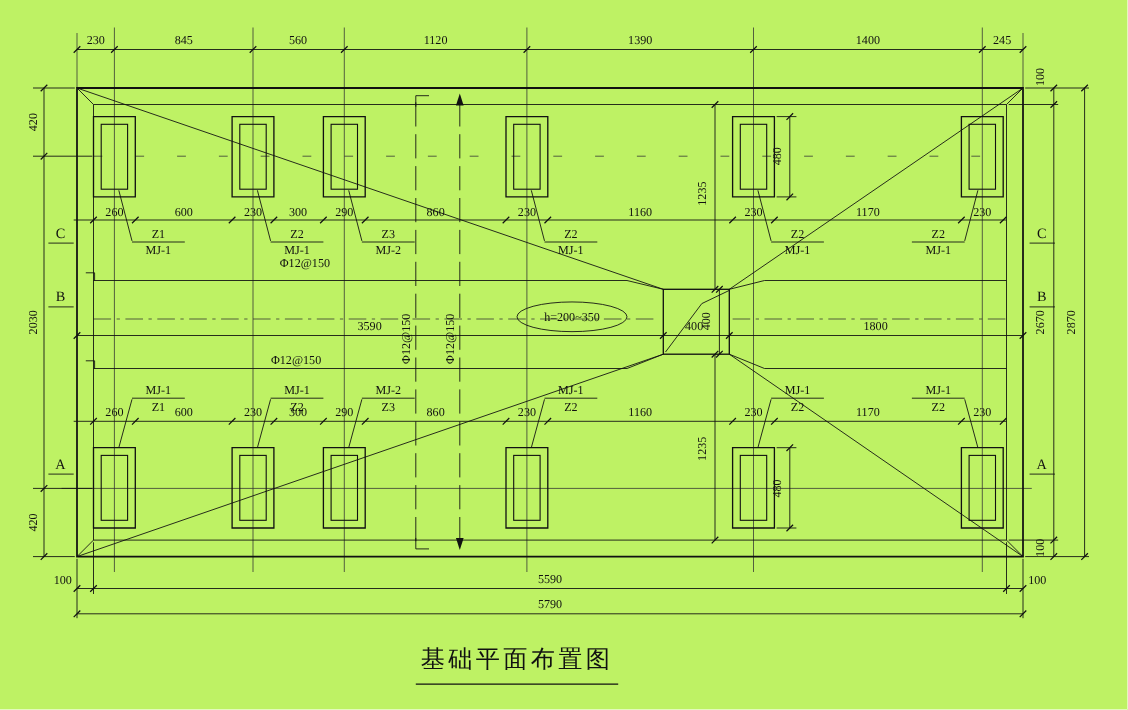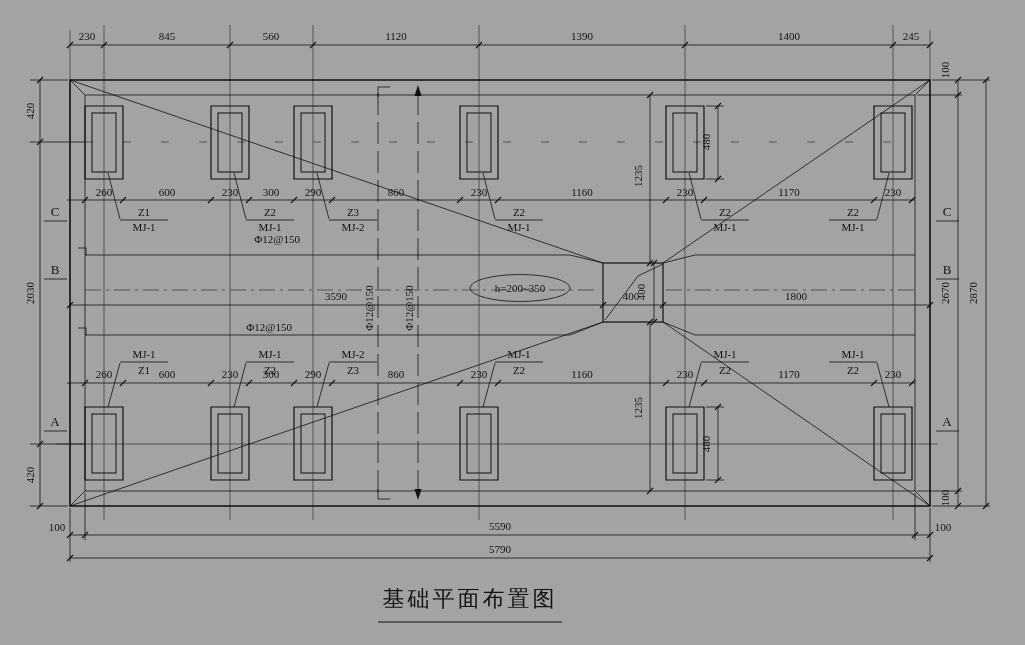--- a/index.html
+++ b/index.html
@@ -1,16 +1,16 @@
 <!DOCTYPE html>
 <html><head>
 <meta charset="utf-8">
 <style>
   html,body{margin:0;padding:0;background:#ffffff;}
-  .page{position:relative;width:1025px;height:645px;background:#a3a3a3;overflow:hidden;}
+  .page{position:relative;width:1025px;height:645px;background:#bef264;overflow:hidden;}
   svg text{font-family:"Liberation Serif","DejaVu Serif",serif;font-size:11px;fill:#111;}
   svg text.ax{font-size:13px;}
   svg text.ttl{font-size:22px;letter-spacing:3px;}
   .s16{stroke:#111;stroke-width:1.6;fill:none;}
   .s12{stroke:#111;stroke-width:1.2;fill:none;}
   .s10{stroke:#111;stroke-width:1.0;fill:none;}
   .s08{stroke:#111;stroke-width:0.8;fill:none;}
   .s07{stroke:#333;stroke-width:0.7;fill:none;}
   .tick{stroke:#111;stroke-width:1.1;fill:none;}
   .cl{stroke-dasharray:8 30;}

